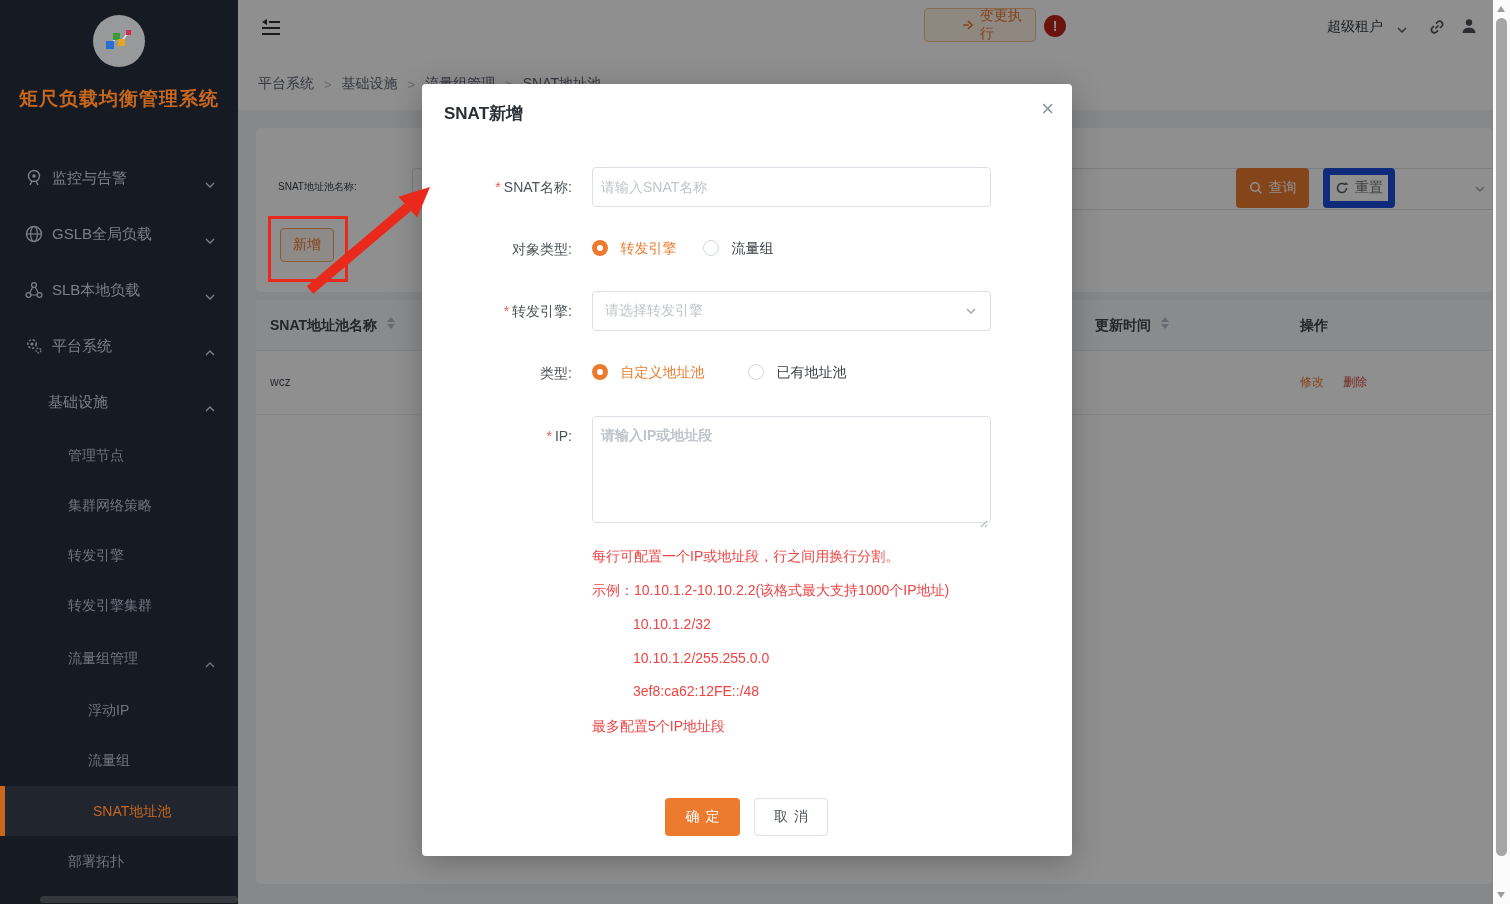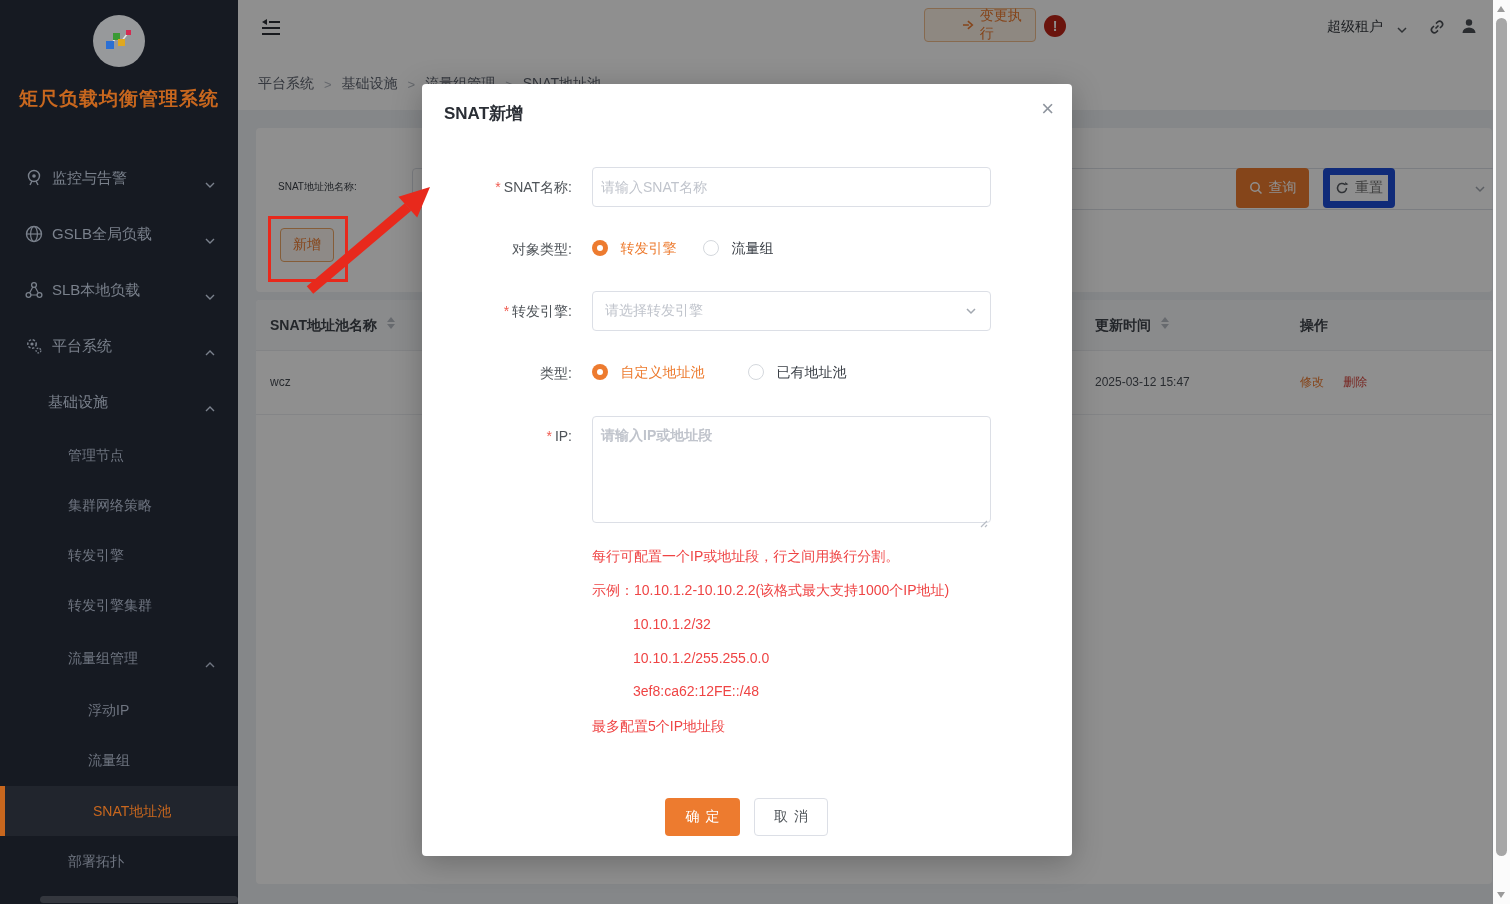--- a/index.html
+++ b/index.html
@@ -306,21 +306,20 @@
       <span class="th" style="left:839px;">
         <span>更新时间</span>
         <span class="sort"><i class="up"></i><i class="dn"></i></span>
       </span>
       <span class="th" style="left:1044px;">
         <span>操作</span>
       </span>
     </div>
     <div class="trow">
       <span class="td" style="left:14px;">wcz</span>
-      <span class="td" style="left:839px;">2025-03-12 15:47</span>
       <span class="td" style="left:1044px;">
         <span class="lnk-edit">修改</span>
         <span class="lnk-del">删除</span>
       </span>
     </div>
   </div>
 
   <div id="mask" class="abs"></div>
 
   <div id="modal" class="abs">

